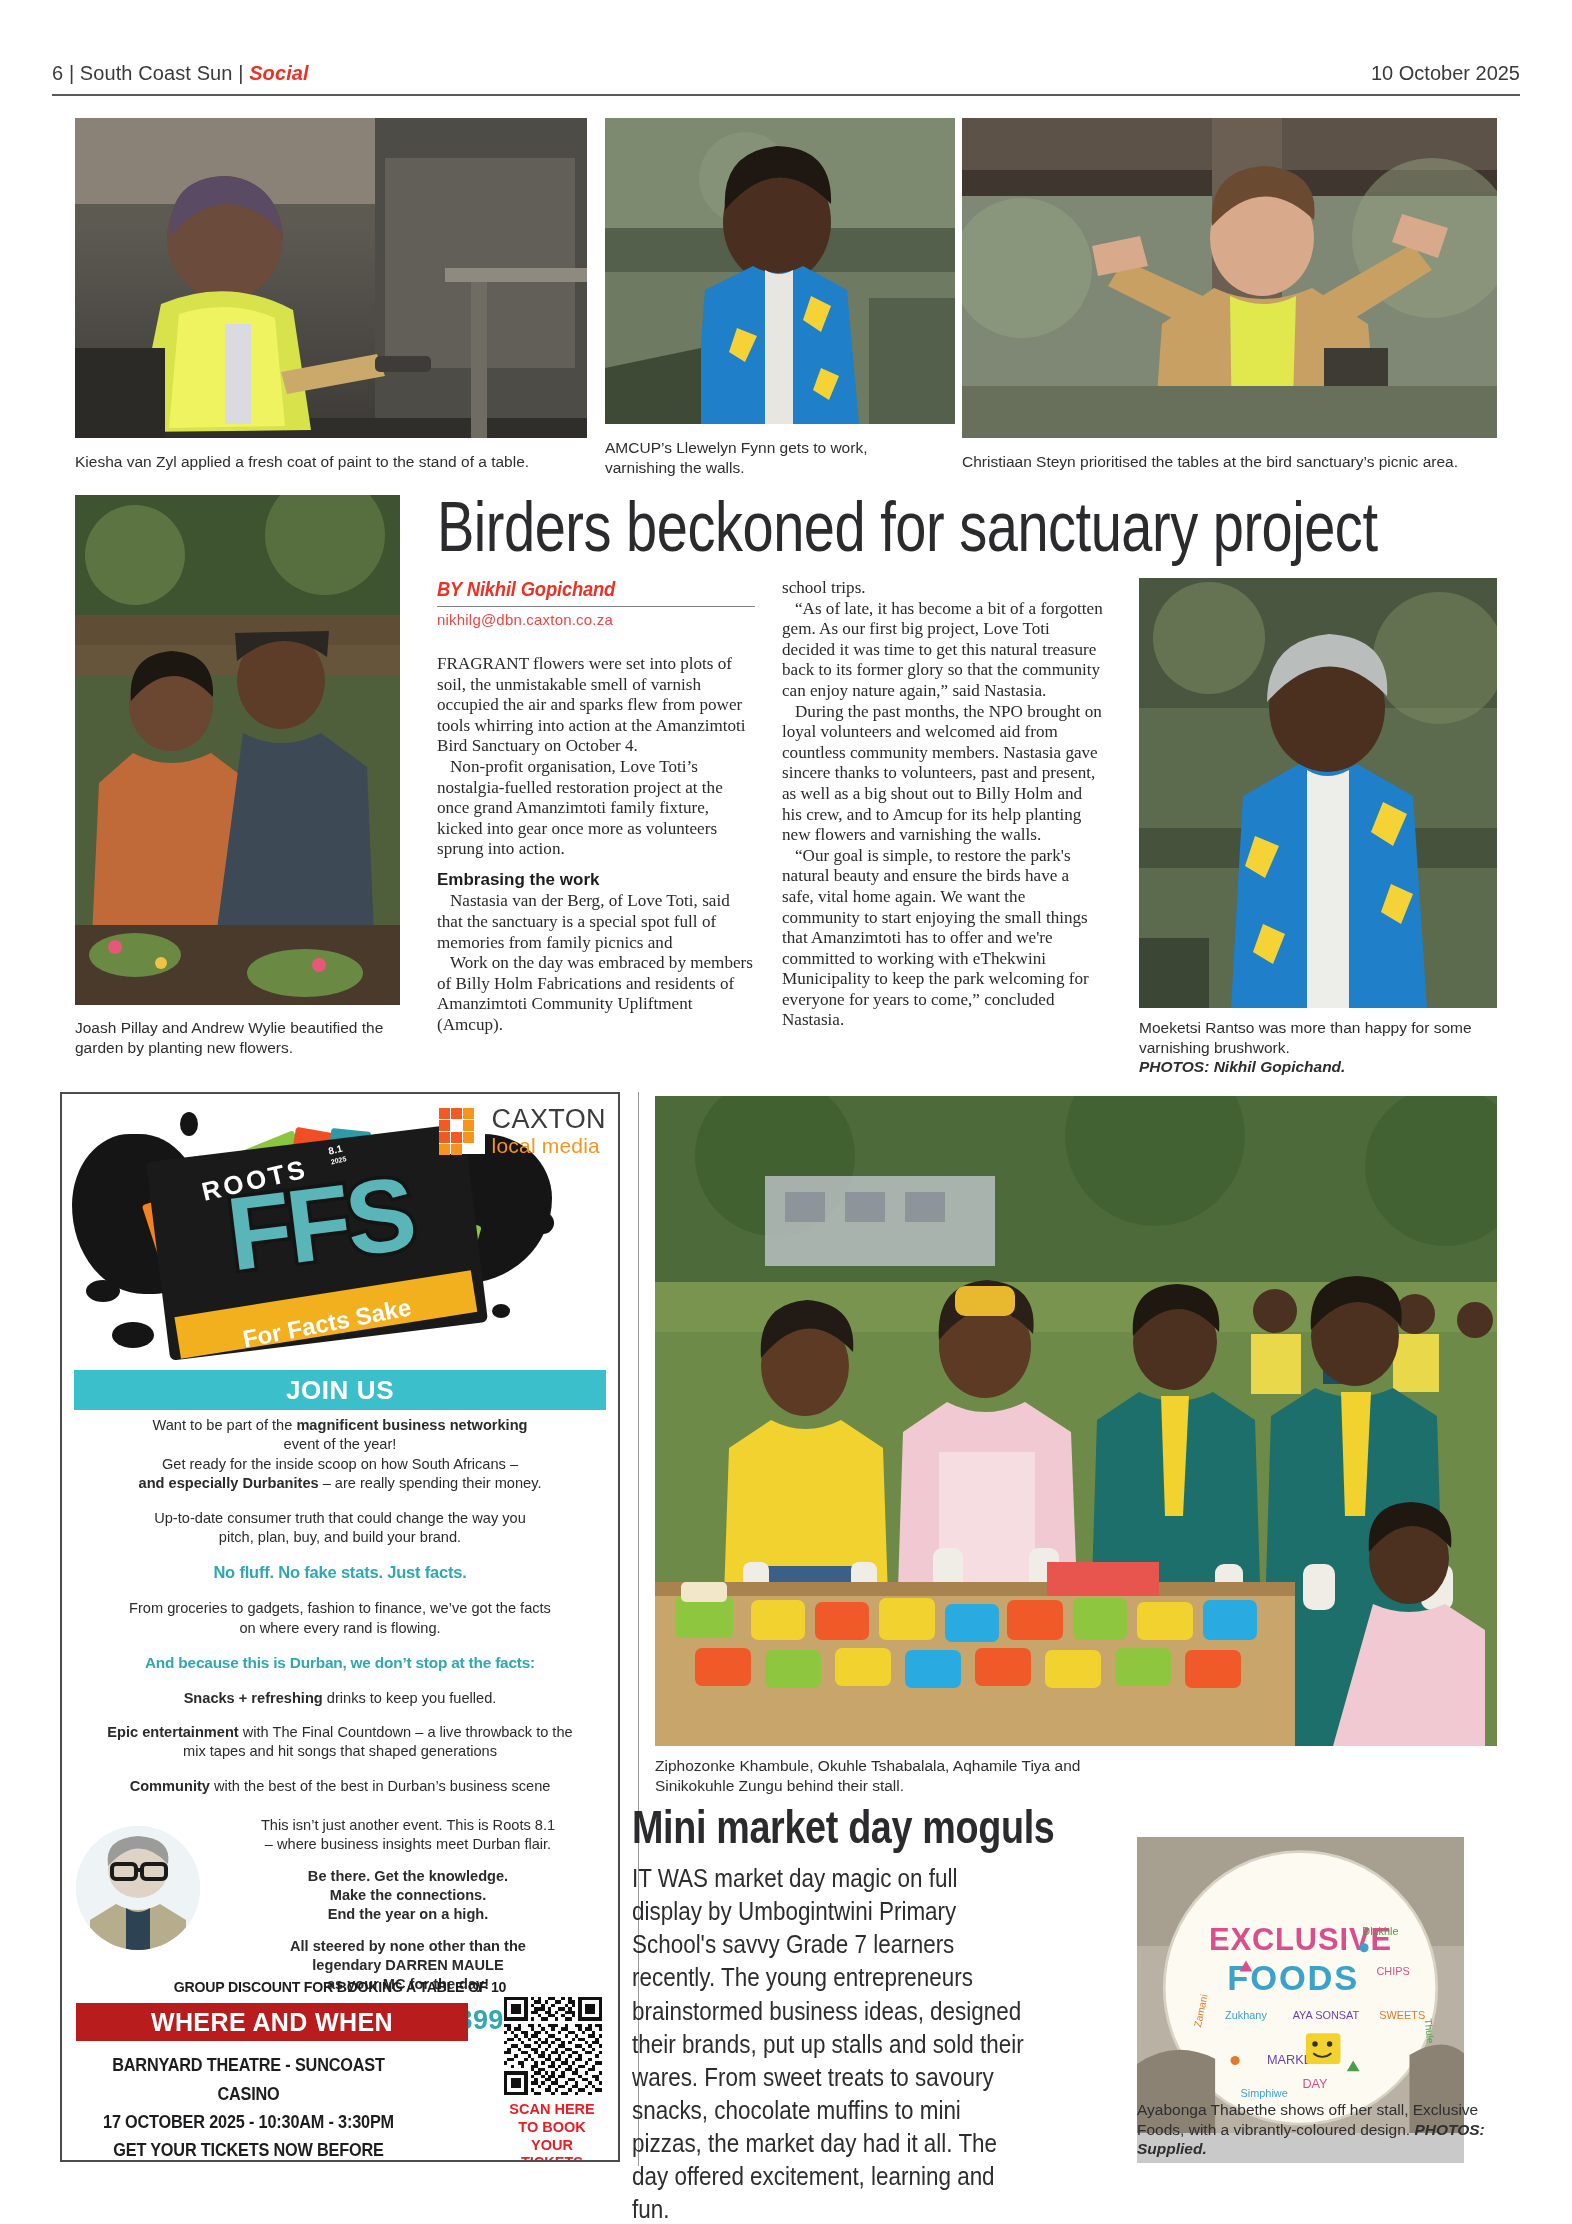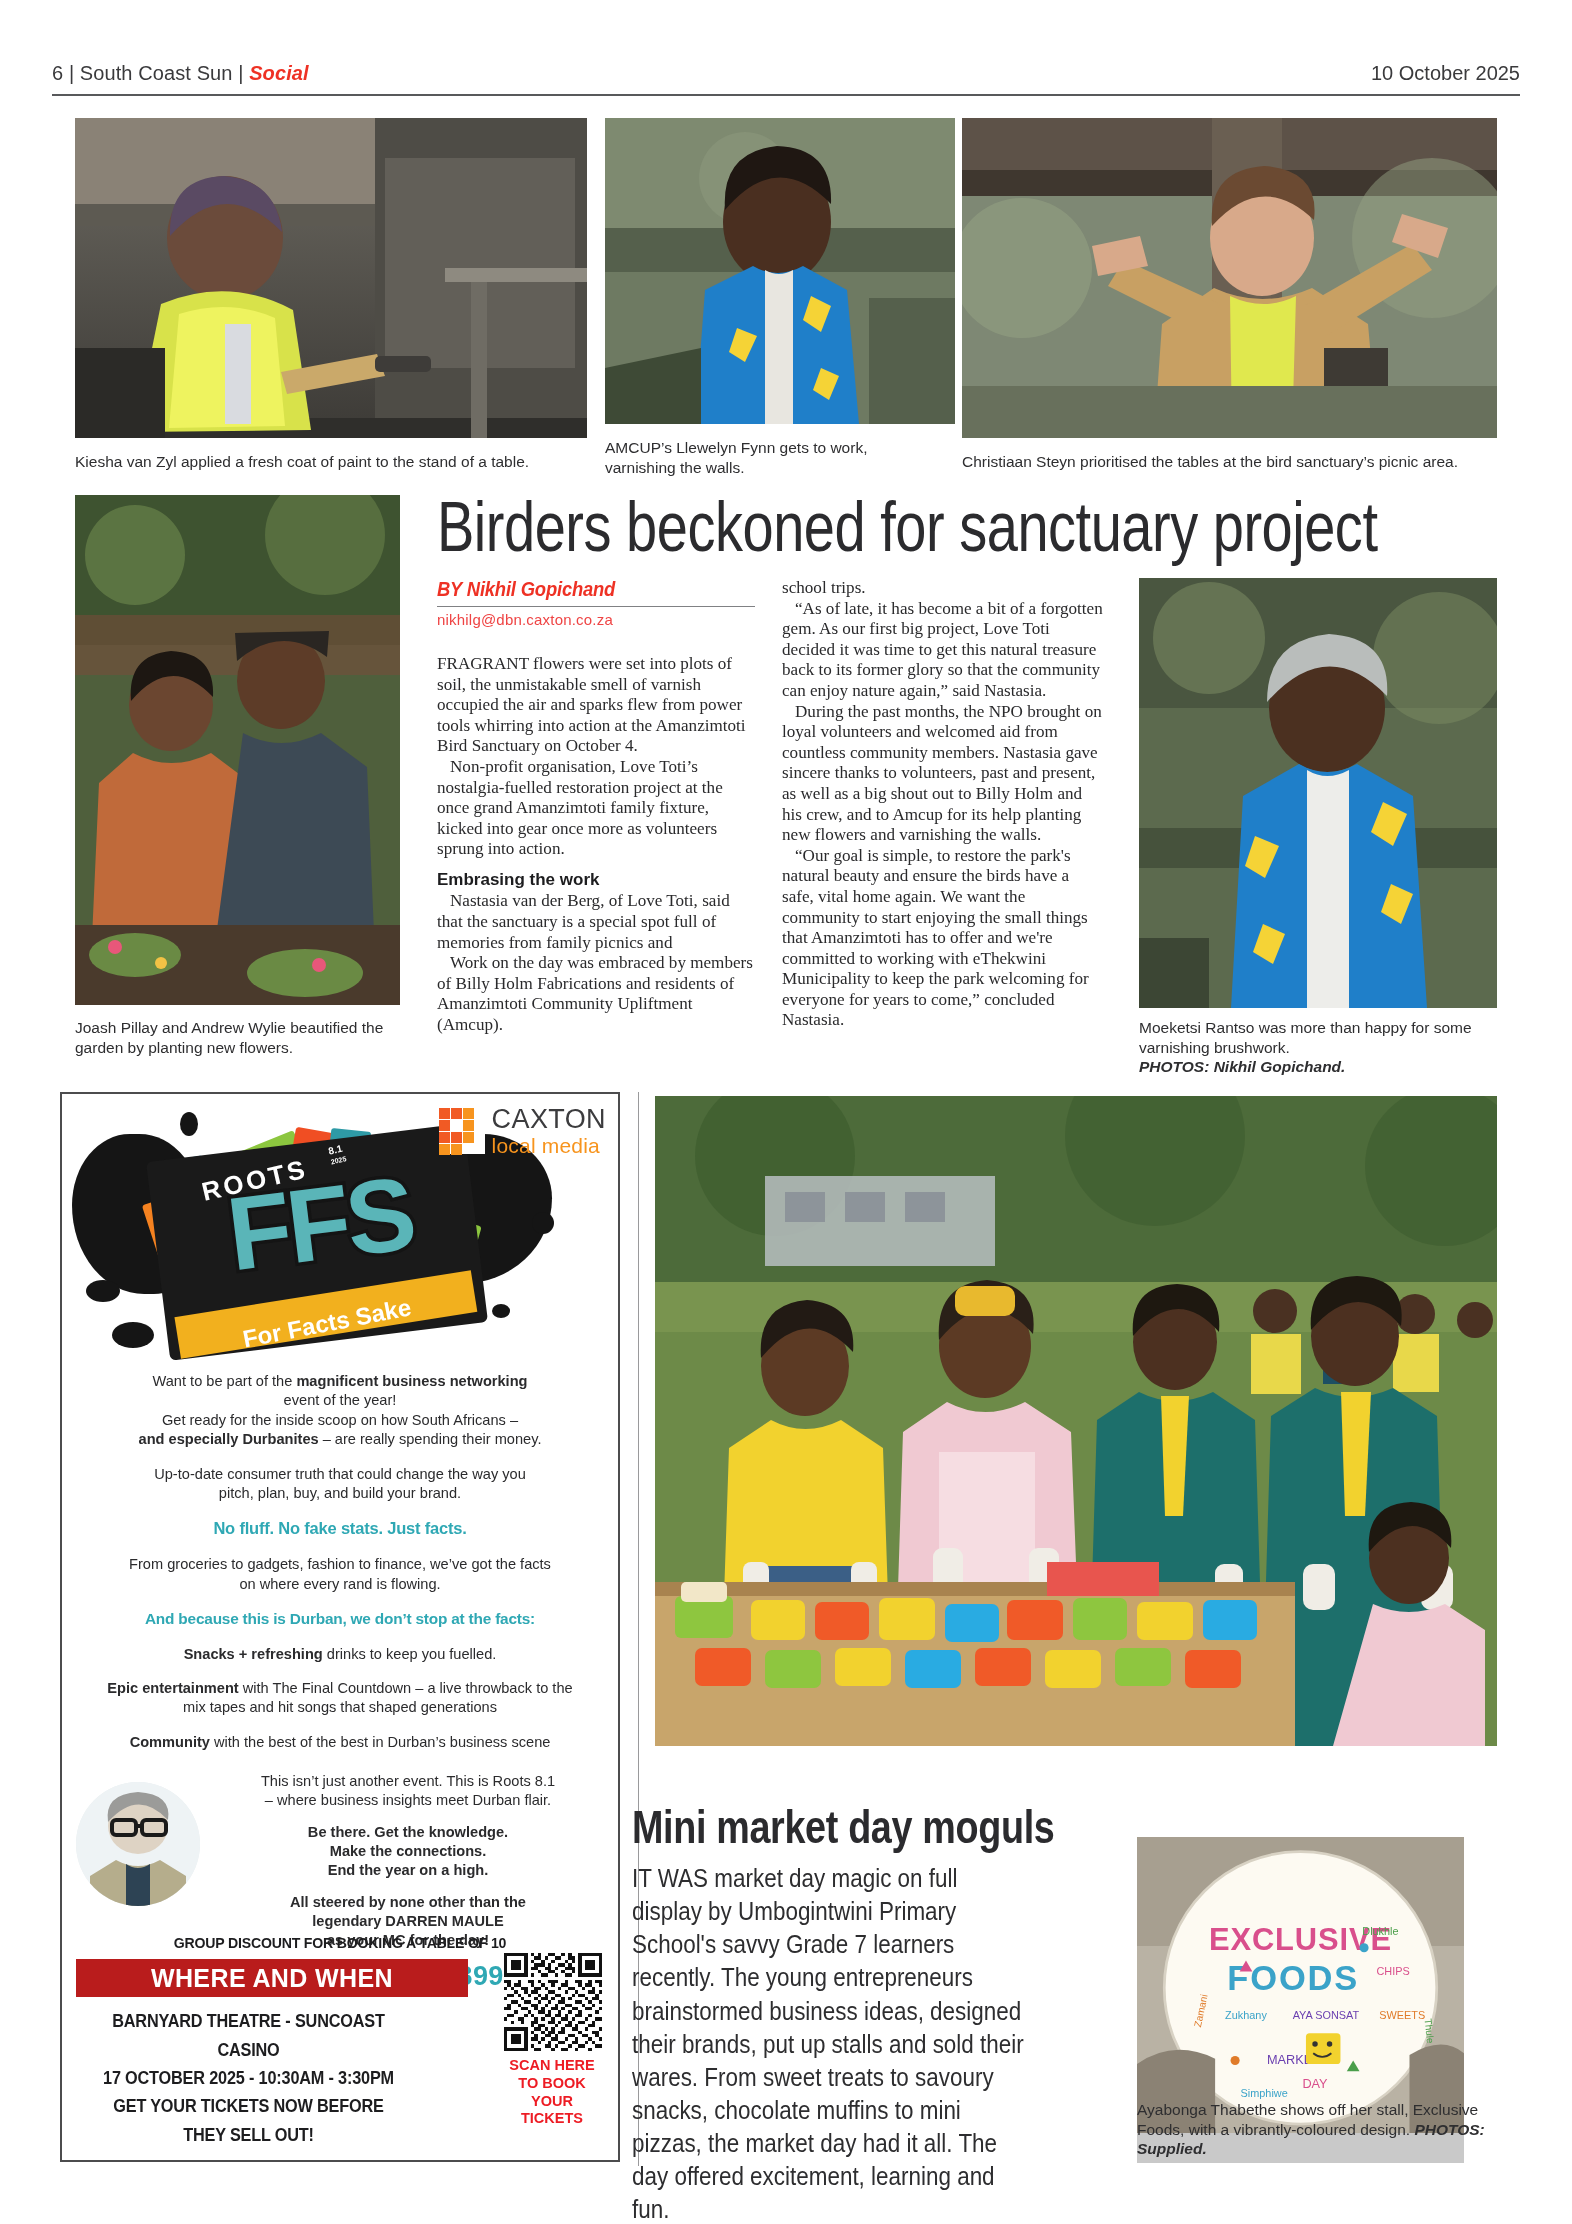--- a/index.html
+++ b/index.html
@@ -377,20 +377,23 @@
           <i style="left:0;top:36px;background:#f7941e"></i>
             <i style="left:12px;top:36px;background:#f7941e"></i>
         </div>
         <div class="ctext">
           <div class="c1">CAXTON</div>
           <div class="c2">local media</div>
         </div>
       </div>
     </div>
 
+    <div class="band">
+      <span>JOIN US</span>
+    </div>
 
     <div class="adtxt">
       <p><span>Want to be part of the </span><b>magnificent business networking</b></p>
       <p>event of the year!</p>
       <p>Get ready for the inside scoop on how South Africans –</p>
       <p><b>and especially Durbanites</b><span> – are really spending their money.</span></p>
 
       <p class="gap">Up-to-date consumer truth that could change the way you</p>
       <p>pitch, plan, buy, and build your brand.</p>
 
@@ -741,20 +744,21 @@
         <rect x="180" y="552" width="56" height="38" rx="7" fill="#f2d22e"></rect>
         <rect x="250" y="554" width="56" height="38" rx="7" fill="#29abe2"></rect>
         <rect x="320" y="552" width="56" height="38" rx="7" fill="#f05a28"></rect>
         <rect x="390" y="554" width="56" height="38" rx="7" fill="#f2d22e"></rect>
         <rect x="460" y="552" width="56" height="38" rx="7" fill="#8ec63f"></rect>
         <rect x="530" y="554" width="56" height="38" rx="7" fill="#f05a28"></rect>
       </g>
       <rect x="392" y="466" width="112" height="34" fill="#e8554e"></rect>
     </svg>
   </div>
+  <div class="cap" style="left:655px; top:1756px; width:480px;">Ziphozonke Khambule, Okuhle Tshabalala, Aqhamile Tiya and Sinikokuhle Zungu behind their stall.</div>
 
   <h2 class="mm-head">Mini market day moguls</h2>
   <div class="mm-body">IT WAS market day magic on full display by Umbogintwini Primary School's savvy Grade 7 learners recently. The young entrepreneurs brainstormed business ideas, designed their brands, put up stalls and sold their wares. From sweet treats to savoury snacks, chocolate muffins to mini pizzas, the market day had it all. The day offered excitement, learning and fun.</div>
 
   <div class="ph" style="left:1137px; top:1837px; width:327px; height:326px;">
     <svg class="sky" viewBox="0 0 360 326" preserveAspectRatio="none">
       <rect width="360" height="326" fill="#b9b2a4"></rect>
       <rect x="0" y="0" width="360" height="120" fill="#a79f90"></rect>
       <circle cx="180" cy="166" r="150" fill="#fdfaf2"></circle>
       <circle cx="180" cy="166" r="150" fill="none" stroke="#d8d2c4" stroke-width="3"></circle>

